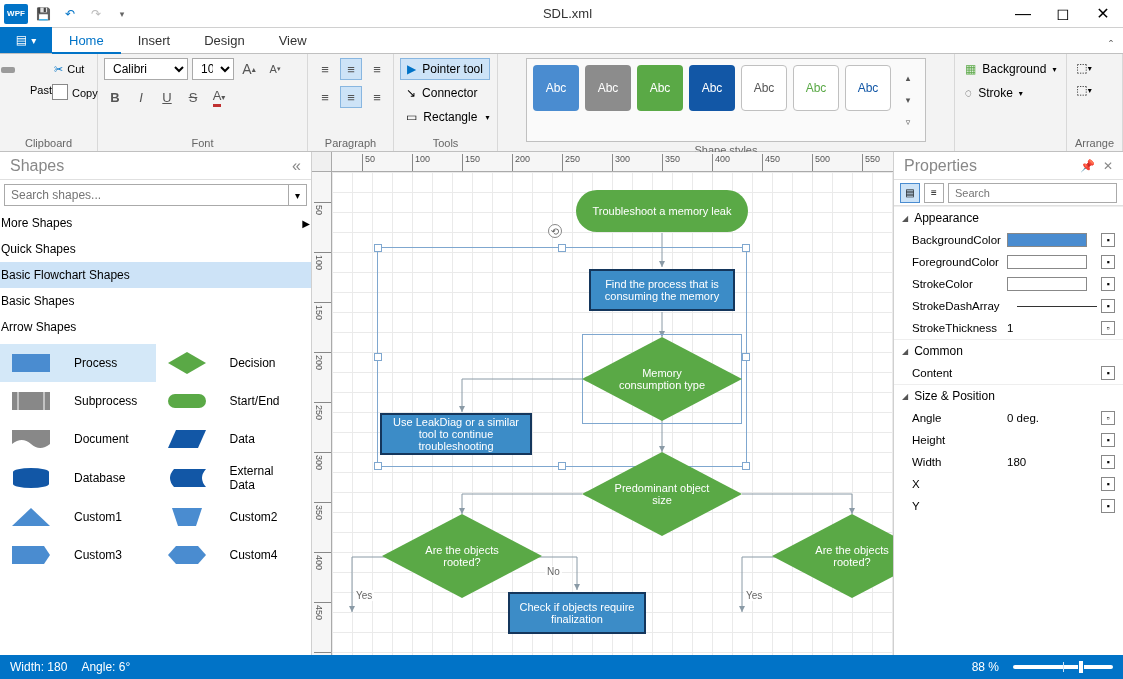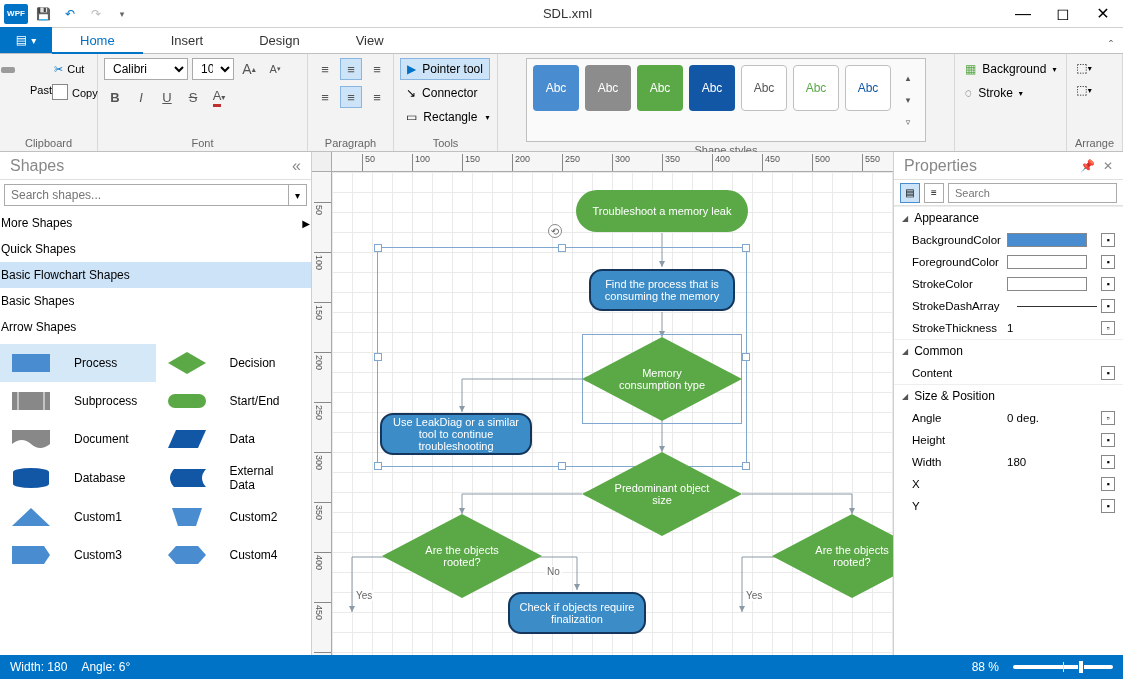--- a/index.html
+++ b/index.html
@@ -10,21 +10,21 @@
 .title-bar-left { display: flex; align-items: center; gap: 6px; padding-left: 4px; }
 .wpf-logo { width: 24px; height: 20px; background: #0173c7; color: #fff; font-size: 8px; font-weight: bold; display: flex; align-items: center; justify-content: center; border-radius: 2px; }
 .qat-btn { width: 20px; height: 20px; display: flex; align-items: center; justify-content: center; color: #0173c7; cursor: pointer; }
 .title-text { flex: 1; text-align: center; font-size: 13px; color: #333; }
 .window-controls { display: flex; }
 .win-btn { width: 40px; height: 28px; display: flex; align-items: center; justify-content: center; font-size: 16px; cursor: pointer; }
 
 
 .ribbon-tabs { height: 26px; display: flex; align-items: flex-end; border-bottom: 1px solid #c0c0c0; background: #fff; }
 .file-tab { width: 52px; height: 26px; background: #0173c7; color: #fff; display: flex; align-items: center; justify-content: center; gap: 4px; cursor: pointer; }
-.tab { padding: 0 28px; height: 26px; display: flex; align-items: center; color: #333; cursor: pointer; font-size: 13px; }
+.tab { padding: 0 17px; height: 26px; display: flex; align-items: center; color: #333; cursor: pointer; font-size: 13px; }
 .tab.active { color: #0173c7; border-bottom: 2px solid #0173c7; background: #fff; margin-bottom: -1px; }
 .ribbon-collapse { margin-left: auto; padding: 0 10px; cursor: pointer; color: #666; }
 
 
 .ribbon { height: 98px; background: #f3f3f3; display: flex; border-bottom: 1px solid #c0c0c0; }
 .ribbon-group { border-right: 1px solid #d8d8d8; display: flex; flex-direction: column; padding: 4px 6px 2px; }
 .ribbon-group-body { flex: 1; display: flex; align-items: flex-start; gap: 4px; }
 .ribbon-group-label { text-align: center; color: #666; font-size: 11px; padding-top: 2px; }
 .big-btn { display: flex; align-items: center; justify-content: center; width: 40px; height: 64px; cursor: pointer; font-size: 11px; gap: 34px; }
 .paste-icon { width: 28px; height: 36px; background: #f7e7b5; border: 1px solid #c9a227; border-radius: 3px; position: relative; margin-bottom: 4px; }
@@ -82,21 +82,21 @@
 .rulers-corner { position: absolute; top: 0; left: 0; width: 20px; height: 20px; background: #f0f0f0; border-right: 1px solid #aaa; border-bottom: 1px solid #aaa; z-index: 3; }
 .ruler-h { position: absolute; top: 0; left: 20px; right: 0; height: 20px; background: #f6f6f6; border-bottom: 1px solid #aaa; z-index: 2; font-size: 9px; color: #555; overflow: hidden; }
 .ruler-h .tick { position: absolute; top: 2px; border-left: 1px solid #888; padding-left: 2px; height: 18px; }
 .ruler-v { position: absolute; top: 20px; left: 0; bottom: 0; width: 20px; background: #f6f6f6; border-right: 1px solid #aaa; z-index: 2; font-size: 9px; color: #555; overflow: hidden; }
 .ruler-v .tick { position: absolute; left: 2px; border-top: 1px solid #888; padding-top: 2px; width: 18px; writing-mode: vertical-lr; }
 .canvas-scroll { position: absolute; top: 20px; left: 20px; right: 0; bottom: 0; overflow: auto; background: #fff; }
 .canvas { width: 900px; height: 620px; position: relative; 
   background-image: linear-gradient(#eaeaea 1px, transparent 1px), linear-gradient(90deg, #eaeaea 1px, transparent 1px);
   background-size: 20px 20px; }
 
-.node { position: absolute; display: flex; align-items: center; justify-content: center; text-align: center; color: #fff; font-size: 11px; padding: 4px 8px; border-radius: 13px; }
+.node { position: absolute; display: flex; align-items: center; justify-content: center; text-align: center; color: #fff; font-size: 11px; padding: 4px 8px; }
 .terminator { background: #5aa946; border-radius: 22px; }
 .process-node { background: #3c8cc7; border: 2px solid #14365c; }
 .decision-wrap { position: absolute; }
 .decision-svg { position: absolute; inset: 0; }
 .decision-label { position: absolute; inset: 0; display: flex; align-items: center; justify-content: center; color: #fff; font-size: 11px; padding: 0 28px; text-align: center; }
 
 .selection { position: absolute; border: 1px solid #7fa7cf; pointer-events: none; }
 .handle { position: absolute; width: 8px; height: 8px; background: #fff; border: 1px solid #7fa7cf; }
 .rot-handle { position: absolute; width: 14px; height: 14px; border: 1px solid #888; border-radius: 50%; display: flex; align-items: center; justify-content: center; font-size: 10px; color: #666; background: #fff; }
 

